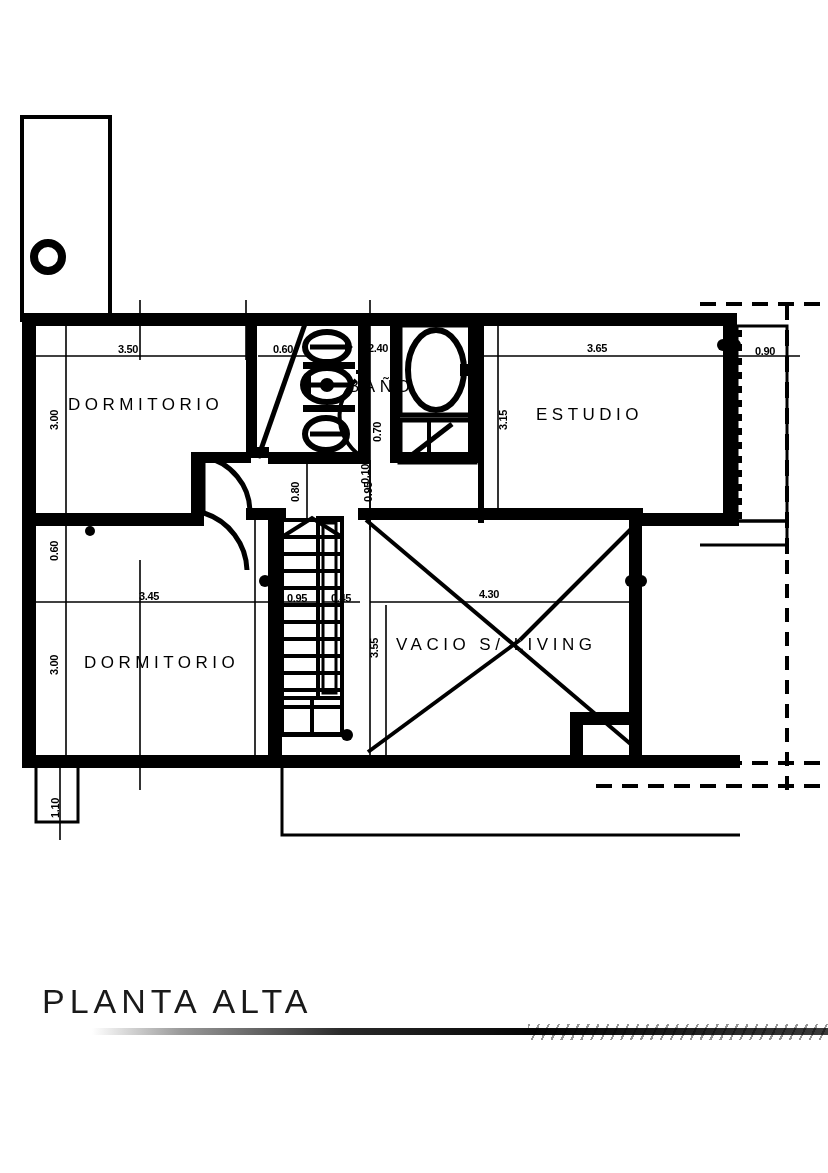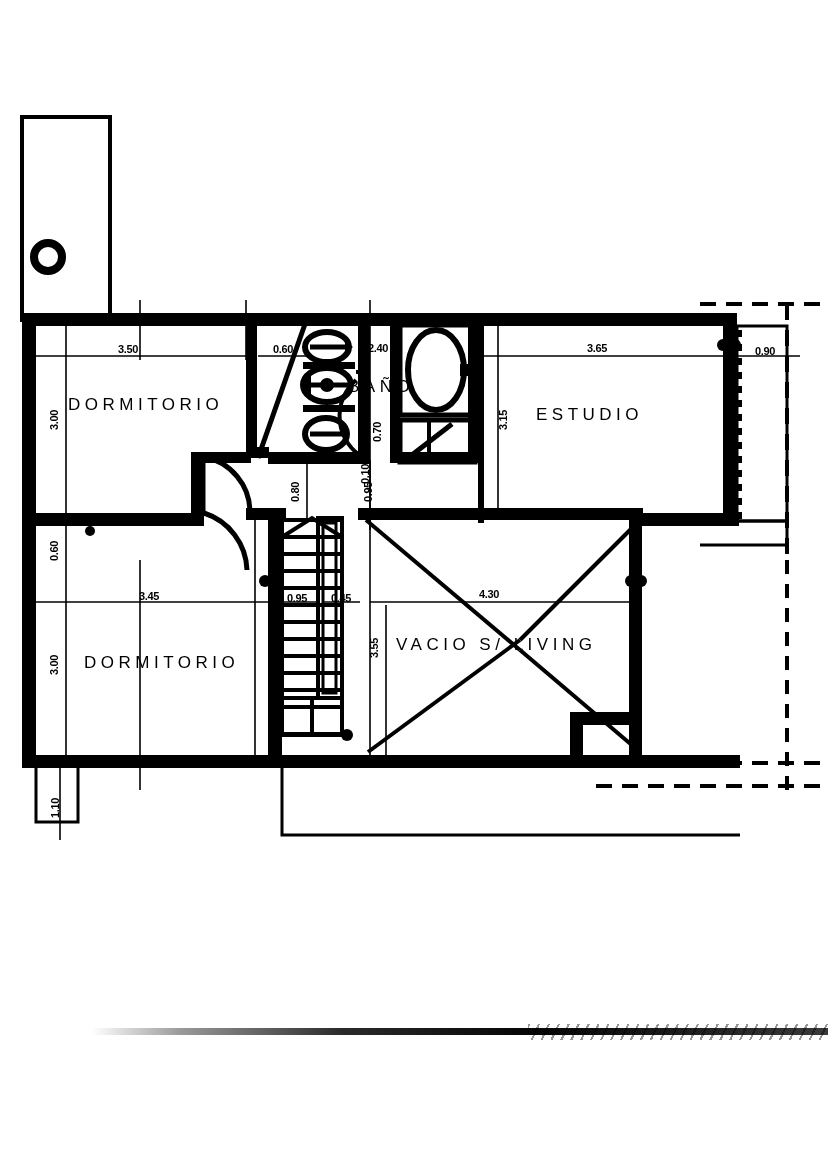--- a/index.html
+++ b/index.html
@@ -213,15 +213,16 @@
 
     <g id="g-roomlabels">
       <text class="rmlabel" x="68" y="410">DORMITORIO</text>
       <text class="rmlabel" x="348" y="392">BAÑO</text>
       <text class="rmlabel" x="536" y="420">ESTUDIO</text>
       <text class="rmlabel" x="84" y="668">DORMITORIO</text>
       <text class="rmlabel" x="396" y="650">VACIO S/ LIVING</text>
     </g>
   </svg>
 
+  <div class="ttl" id="title">PLANTA ALTA</div>
   <div id="titleRule"></div>
 
 </div>
 
 </body></html>

